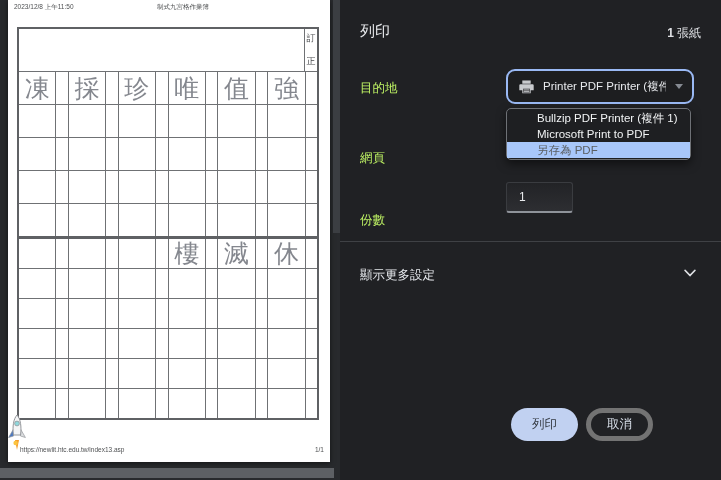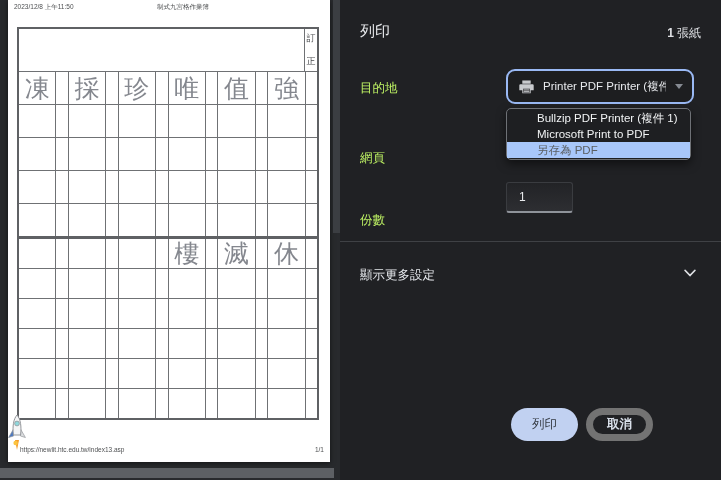--- a/index.html
+++ b/index.html
@@ -72,21 +72,21 @@
   .divider{position:absolute;left:0;top:241px;width:381px;height:1px;background:#3f4145;}
 
   .more-row{position:absolute;left:0;top:250px;width:381px;height:26px;cursor:pointer;margin-top:12px;}
   .more-label{position:absolute;left:20px;top:5px;font-size:12.5px;color:#e4e7eb;}
   .chevron{position:absolute;right:25px;top:7px;}
 
   .btn{position:absolute;top:408px;width:67px;height:33px;border-radius:17px;font-size:12.5px;
     display:flex;align-items:center;justify-content:center;cursor:pointer;box-sizing:border-box;
     font-family:"Liberation Sans",sans-serif;}
   .btn-print{left:171px;background:#c1d1f1;color:#343a42;border:none;}
-  .btn-cancel{left:246px;background:transparent;border:7px solid #737373;color:#d9e0ea;font-weight:bold;}
+  .btn-cancel{left:246px;background:transparent;border:5px solid #737373;color:#d9e0ea;}
 </style>
 </head>
 <body>
 
 <div class="screen">
 
   <div class="preview-pane">
     <div class="page">
       <div class="pg-date">2023/12/8 上午11:50</div>
       <div class="pg-title">制式九宮格作業簿</div>

